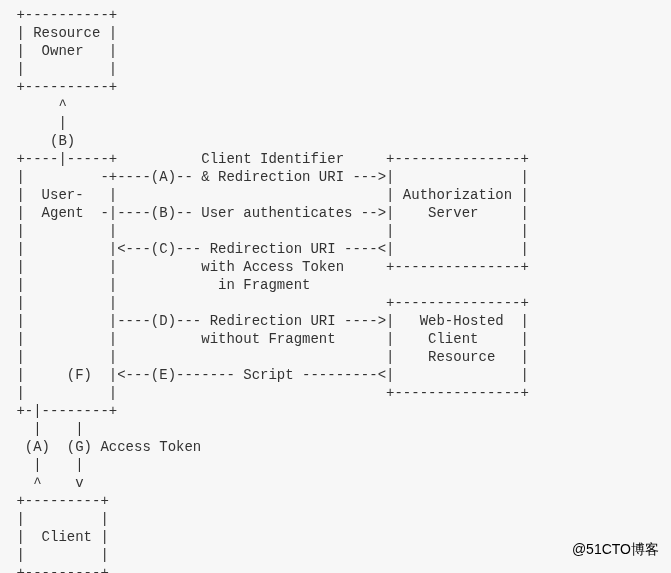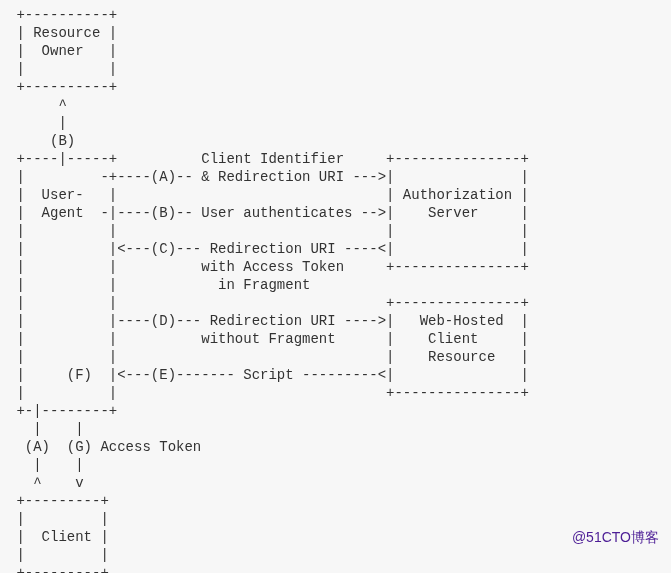--- a/index.html
+++ b/index.html
@@ -1,17 +1,17 @@
 <!DOCTYPE html>
 <html><head>
 <meta charset="utf-8">
 <style>
   html,body{margin:0;padding:0;background:#f7f7f7;width:671px;height:573px;overflow:hidden;}
   pre{margin:0;padding:6px 8px;font-family:"Courier New",Courier,monospace;font-size:14px;line-height:18px;color:#333;white-space:pre;}
-  .watermark{position:absolute;right:12px;bottom:26px;color:#4c1d95;font-family:Arial,Helvetica,sans-serif;font-size:14px;pointer-events:none;margin-top:11px;}
+  .watermark{position:absolute;right:12px;bottom:14px;color:#000000;font-family:Arial,Helvetica,sans-serif;font-size:14px;pointer-events:none;margin-top:11px;}
 </style>
 </head>
 <body>
 
 <pre> +----------+
  | Resource |
  |  Owner   |
  |          |
  +----------+
       ^

